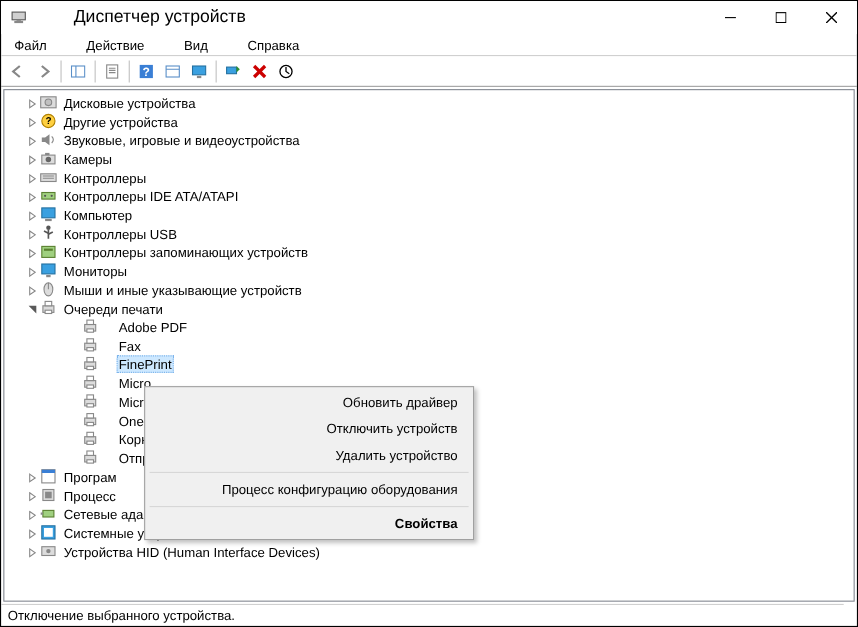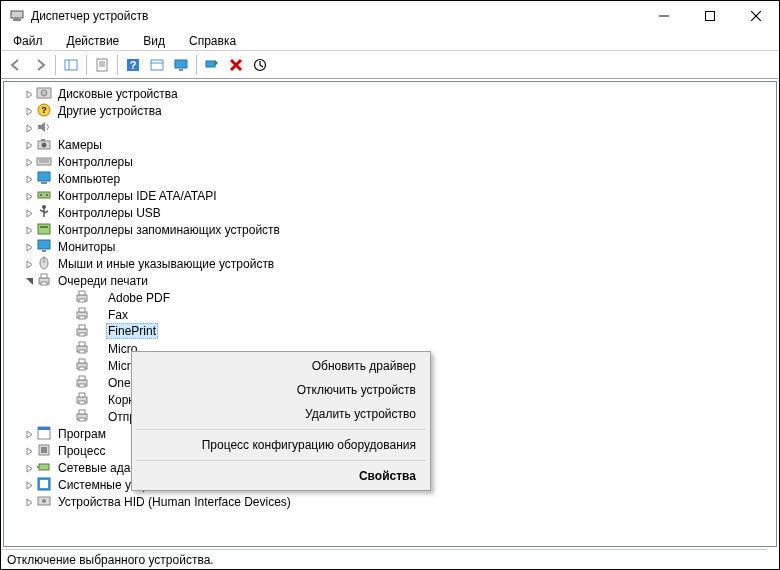--- a/index.html
+++ b/index.html
@@ -21,36 +21,37 @@
     padding: 0 0 0 8px;
     background: #fff;
   }
   .titlebar .app-icon {
     width: 16px; height: 16px;
     margin-right: 6px;
     display: flex; align-items: center; justify-content: center;
   }
   .titlebar .title {
     flex: 1;
-    font-size: 12px;
+    font-size: 16px;
+    margin-left: 36px;
   }
   .win-controls { display: flex; }
   .win-btn {
     width: 46px; height: 30px;
     display: flex; align-items: center; justify-content: center;
     font-size: 14px;
   }
 
   .menubar {
     height: 20px;
     display: flex;
     align-items: center;
     padding: 0 4px;
     border-bottom: 1px solid #d0d0d0;
-    gap: 8px;
+    gap: 20px;
   }
   .menubar .menu-item {
     padding: 2px 8px;
   }
 
   .toolbar {
     height: 28px;
     display: flex;
     align-items: center;
     padding: 0 4px;
@@ -286,20 +287,21 @@
           <svg width="9" height="9">
             <path d="M2 1 L7 4.5 L2 8 Z" fill="none" stroke="#888"></path>
           </svg>
         </span>
         <span class="icon">
           <svg width="16" height="16" viewBox="0 0 16 16">
             <path d="M2 6 L5 6 L9 3 L9 13 L5 10 L2 10 Z" fill="#888"></path>
             <path d="M11 5 Q14 8 11 11" fill="none" stroke="#888"></path>
           </svg>
         </span>
+        <span class="label">Звуковые, игровые и видеоустройства</span>
       </div>
       <div class="tree-item indent-1">
         <span class="expander">
           <svg width="9" height="9">
             <path d="M2 1 L7 4.5 L2 8 Z" fill="none" stroke="#888"></path>
           </svg>
         </span>
         <span class="icon">
           <svg width="16" height="16" viewBox="0 0 16 16">
             <rect x="2" y="5" width="12" height="8" fill="#dcdcdc" stroke="#888"></rect>
@@ -325,40 +327,40 @@
         <span class="label">Контроллеры</span>
       </div>
       <div class="tree-item indent-1">
         <span class="expander">
           <svg width="9" height="9">
             <path d="M2 1 L7 4.5 L2 8 Z" fill="none" stroke="#888"></path>
           </svg>
         </span>
         <span class="icon">
           <svg width="16" height="16" viewBox="0 0 16 16">
-            <rect x="2" y="2" width="12" height="9" fill="#3aa0e0" stroke="#2470a0"></rect>
-            <rect x="5" y="12" width="6" height="2" fill="#888"></rect>
-          </svg>
-        </span>
-        <span class="label">Компьютер</span>
-      </div>
-      <div class="tree-item indent-1">
-        <span class="expander">
-          <svg width="9" height="9">
-            <path d="M2 1 L7 4.5 L2 8 Z" fill="none" stroke="#888"></path>
-          </svg>
-        </span>
-        <span class="icon">
-          <svg width="16" height="16" viewBox="0 0 16 16">
             <rect x="2" y="5" width="12" height="6" fill="#a0d080" stroke="#5a8030"></rect>
             <circle cx="5" cy="8" r="1" fill="#555"></circle>
             <circle cx="11" cy="8" r="1" fill="#555"></circle>
           </svg>
         </span>
         <span class="label">Контроллеры IDE ATA/ATAPI</span>
+      </div>
+      <div class="tree-item indent-1">
+        <span class="expander">
+          <svg width="9" height="9">
+            <path d="M2 1 L7 4.5 L2 8 Z" fill="none" stroke="#888"></path>
+          </svg>
+        </span>
+        <span class="icon">
+          <svg width="16" height="16" viewBox="0 0 16 16">
+            <rect x="2" y="2" width="12" height="9" fill="#3aa0e0" stroke="#2470a0"></rect>
+            <rect x="5" y="12" width="6" height="2" fill="#888"></rect>
+          </svg>
+        </span>
+        <span class="label">Компьютер</span>
       </div>
       <div class="tree-item indent-1">
         <span class="expander">
           <svg width="9" height="9">
             <path d="M2 1 L7 4.5 L2 8 Z" fill="none" stroke="#888"></path>
           </svg>
         </span>
         <span class="icon">
           <svg width="16" height="16" viewBox="0 0 16 16">
             <circle cx="8" cy="3" r="2" fill="#555"></circle>

